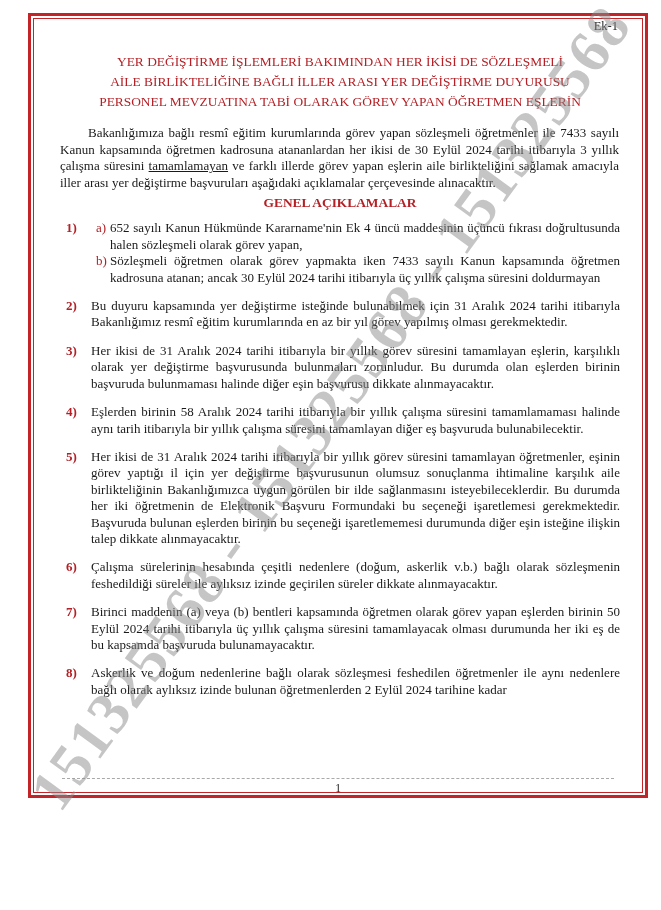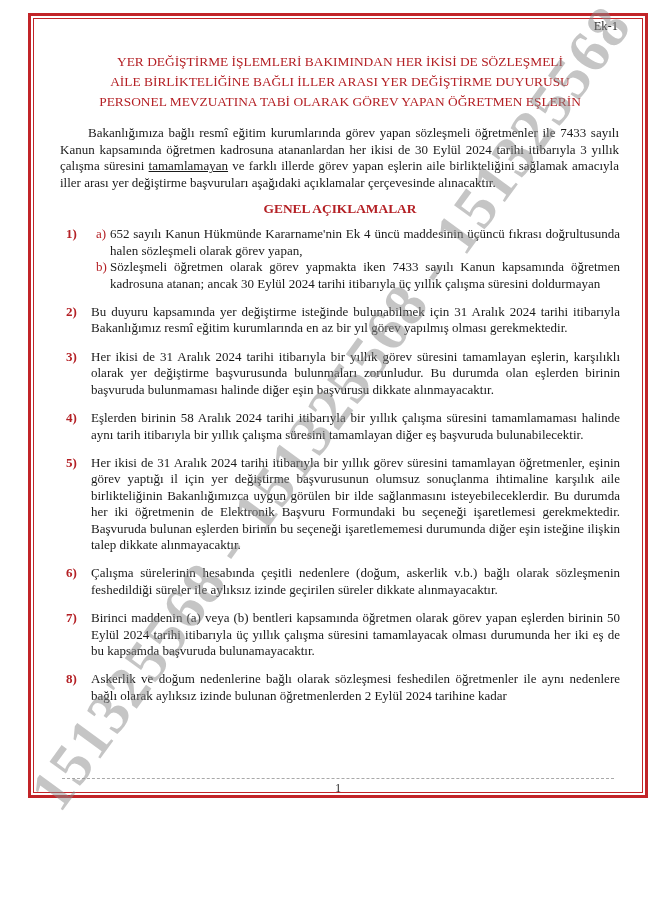--- a/index.html
+++ b/index.html
@@ -41,21 +41,21 @@
     font-weight:normal;
     font-size:13.4px;line-height:20px;
   }
   .intro{
     margin:13px 1px 0 0;
     text-align:justify;
     text-indent:28px;
   }
   .u{text-decoration:underline;}
   .section-heading{
-    margin-top:10px;
+    margin-top:4px;
     text-align:center;
     color:var(--accent-red);
     font-weight:bold;
     font-size:13.4px;
   }
   .items{margin-top:9px;}
   .item{
     position:relative;
     padding-left:31px;
     margin-bottom:12px;

